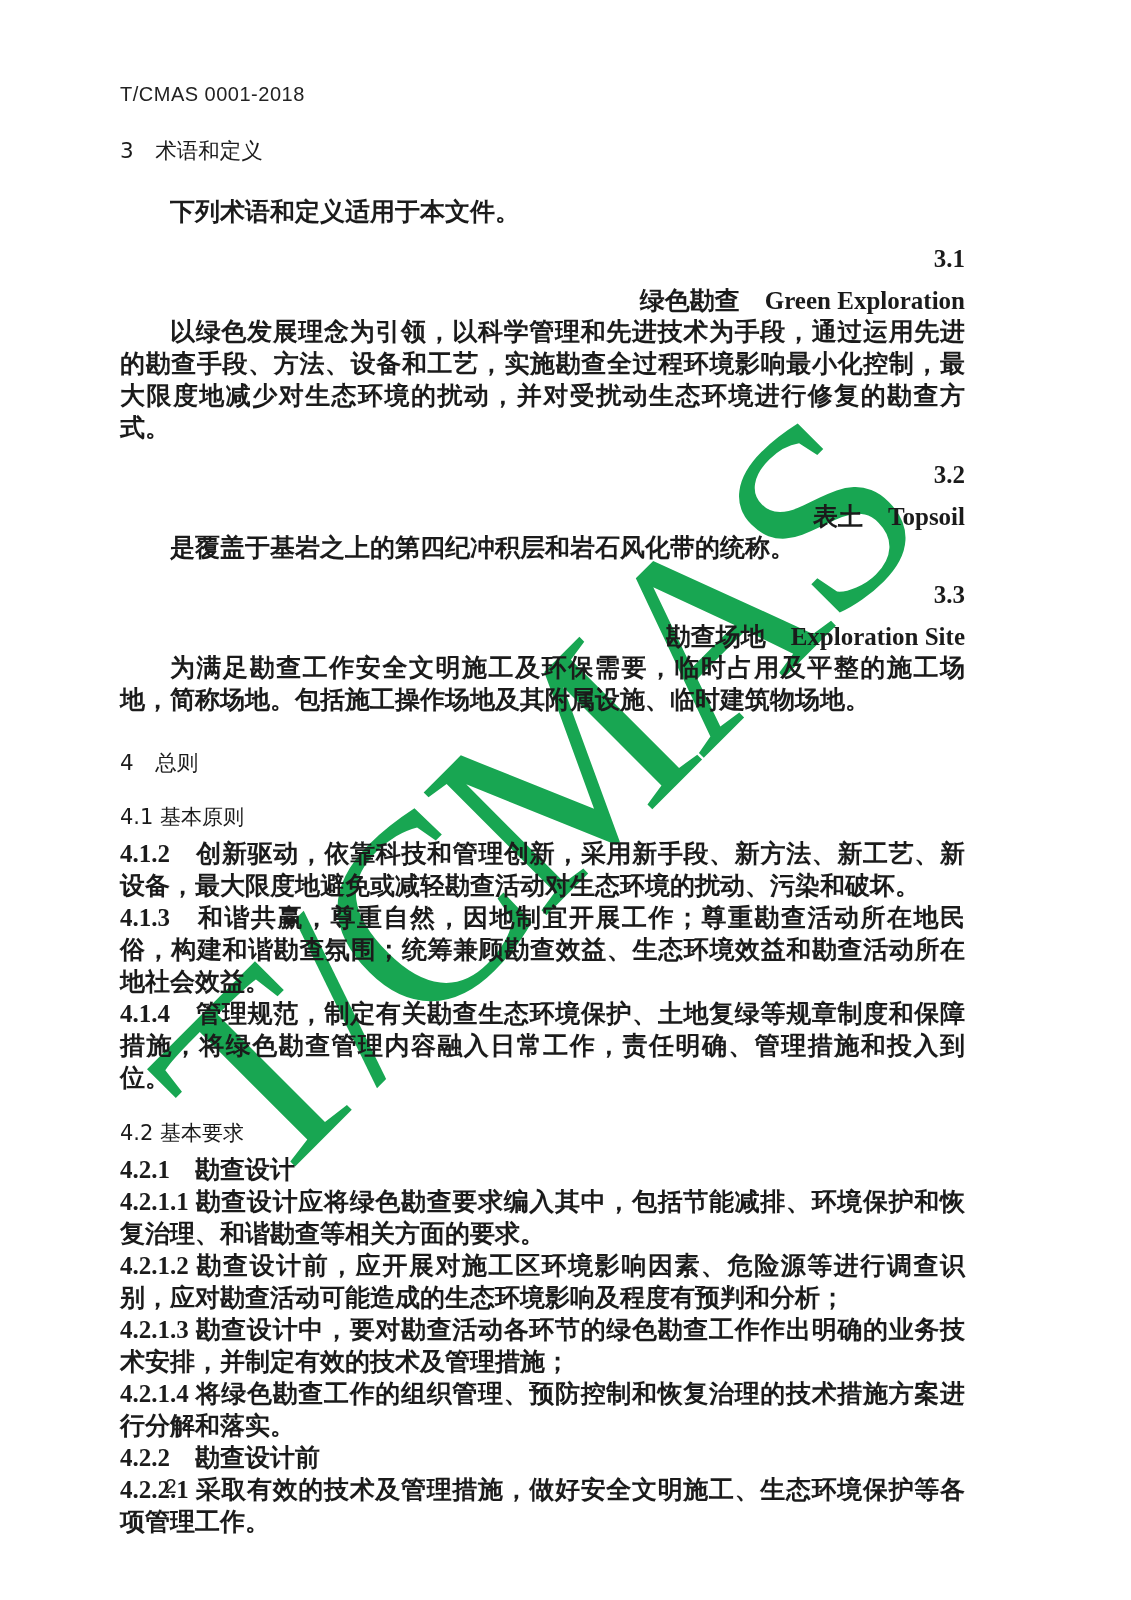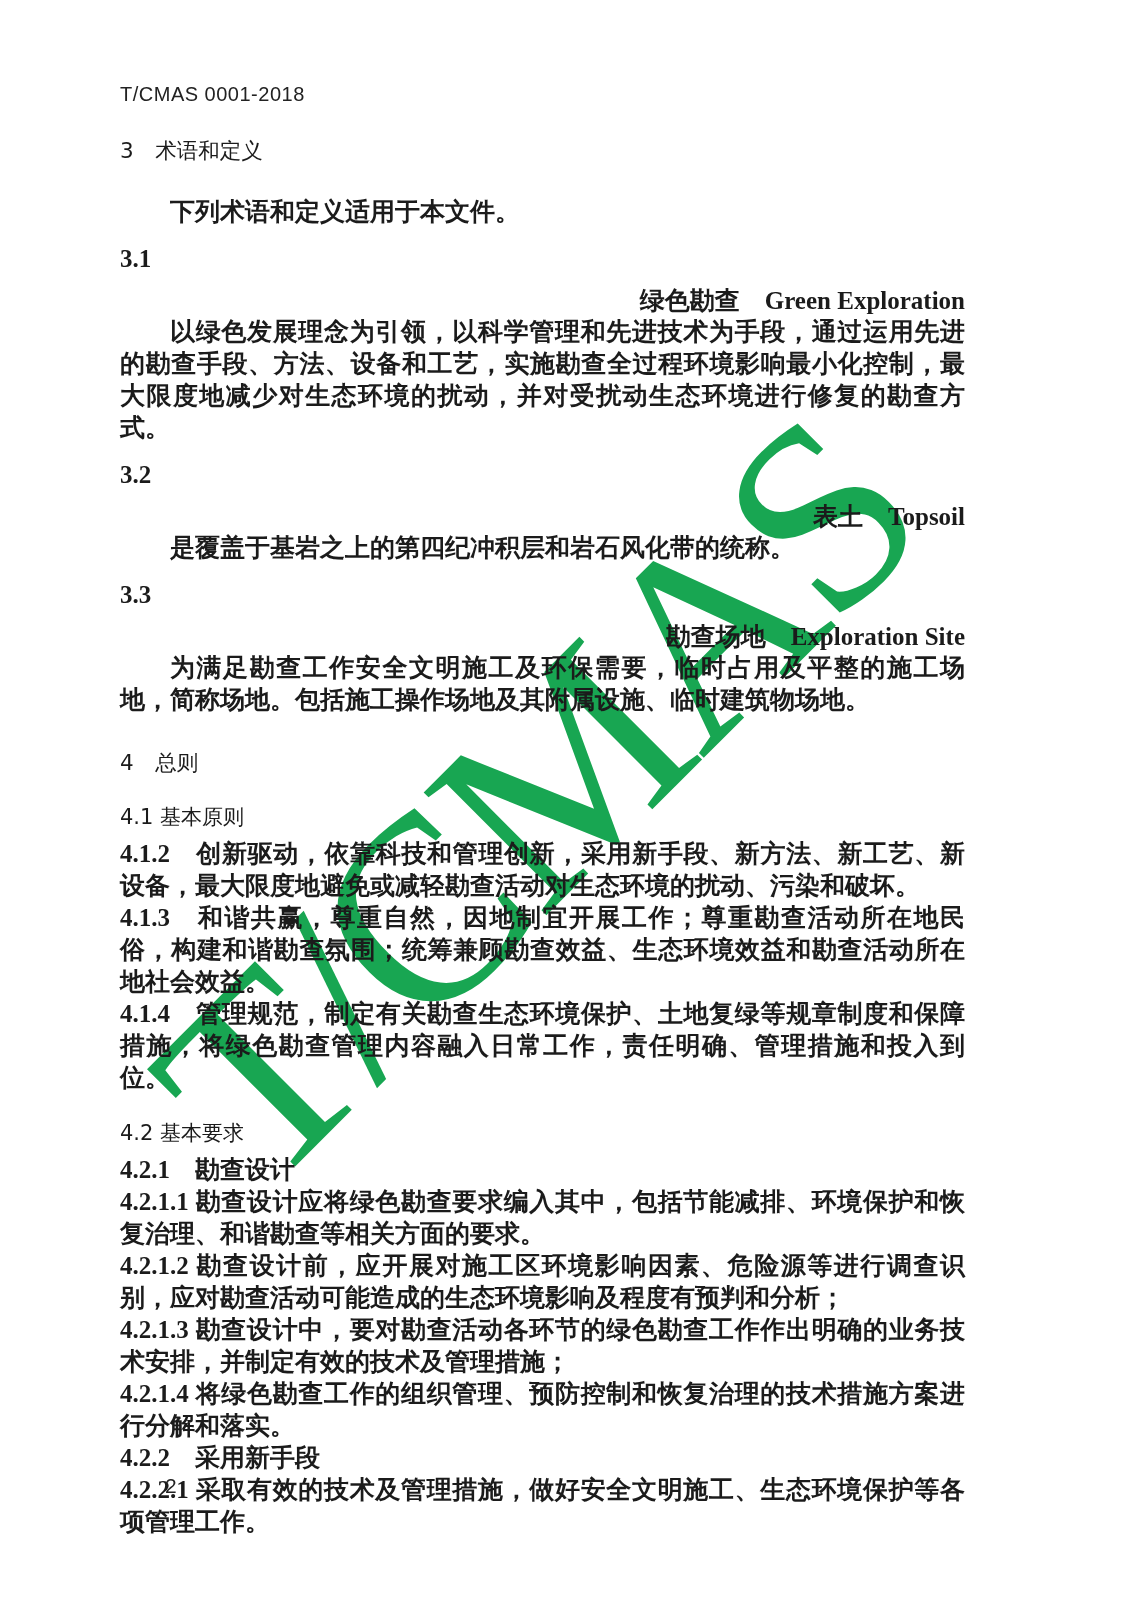--- a/index.html
+++ b/index.html
@@ -48,21 +48,21 @@
   }
   .h1, .h2 {
     font-family:"DejaVu Sans","Liberation Sans",sans-serif;
     font-weight:normal;
     text-align:left;
     line-height:30px;
   }
   .h1 { font-size:21.5px; margin-top:32px; }
   .h2 { font-size:21px;   margin-top:24px; }
   .intro { margin-top:30px; text-indent:2em; }
-  .num   { margin-top:16px; line-height:30px; text-align:left; }
+  .num   { margin-top:16px; line-height:30px; text-align:right; }
   .term  { margin-top:12px; line-height:30px; text-indent:2em; text-align:right; }
   .def   { margin-top:0; text-indent:2em; }
   .clause{ margin-top:0; }
   .h2 + .clause { margin-top:6px; }
   .page-number {
     position:absolute;
     left:165px; top:1474px;
     font-family:"Liberation Sans","DejaVu Sans",sans-serif;
     font-size:21px;
     color:#222222;
@@ -93,18 +93,18 @@
       <p class="blk h2">4.1 基本原则</p>
       <p class="blk clause">4.1.2　创新驱动，依靠科技和管理创新，采用新手段、新方法、新工艺、新设备，最大限度地避免或减轻勘查活动对生态环境的扰动、污染和破坏。</p>
       <p class="blk clause">4.1.3　和谐共赢，尊重自然，因地制宜开展工作；尊重勘查活动所在地民俗，构建和谐勘查氛围；统筹兼顾勘查效益、生态环境效益和勘查活动所在地社会效益。</p>
       <p class="blk clause">4.1.4　管理规范，制定有关勘查生态环境保护、土地复绿等规章制度和保障措施，将绿色勘查管理内容融入日常工作，责任明确、管理措施和投入到位。</p>
       <p class="blk h2">4.2 基本要求</p>
       <p class="blk clause">4.2.1　勘查设计</p>
       <p class="blk clause">4.2.1.1 勘查设计应将绿色勘查要求编入其中，包括节能减排、环境保护和恢复治理、和谐勘查等相关方面的要求。</p>
       <p class="blk clause">4.2.1.2 勘查设计前，应开展对施工区环境影响因素、危险源等进行调查识别，应对勘查活动可能造成的生态环境影响及程度有预判和分析；</p>
       <p class="blk clause">4.2.1.3 勘查设计中，要对勘查活动各环节的绿色勘查工作作出明确的业务技术安排，并制定有效的技术及管理措施；</p>
       <p class="blk clause">4.2.1.4 将绿色勘查工作的组织管理、预防控制和恢复治理的技术措施方案进行分解和落实。</p>
-      <p class="blk clause">4.2.2　采用新手段</p>
+      <p class="blk clause">4.2.2　勘查设计前</p>
       <p class="blk clause">4.2.2.1 采取有效的技术及管理措施，做好安全文明施工、生态环境保护等各项管理工作。</p>
     </div>
 
   <div class="page-number">2</div>
 </div>
 
 </body></html>

